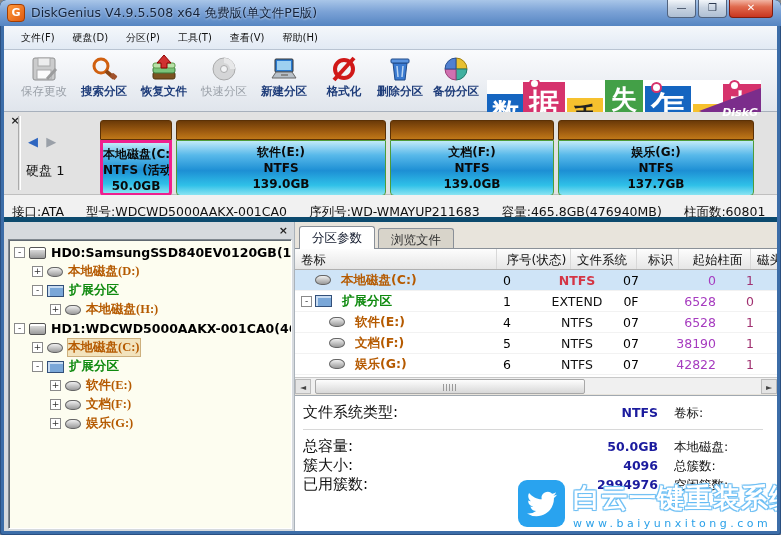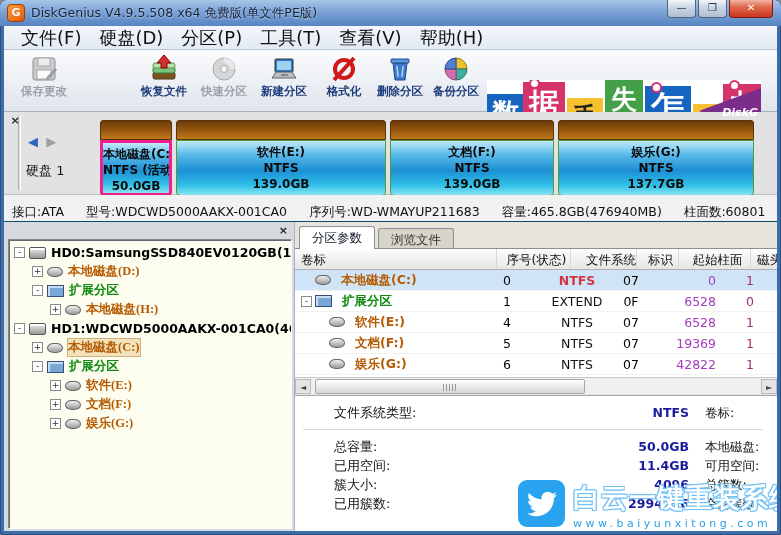--- a/index.html
+++ b/index.html
@@ -17,30 +17,30 @@
     background:linear-gradient(180deg,#f2f6fa,#c9d4e2 45%,#aebfd4); color:#2c3a50; font-size:10px; text-align:center; line-height:16px; margin-left:2px; }
   .wc-min,.wc-max { width:29px; }
   .wc-close { width:44px; background:linear-gradient(180deg,#f2b5a4,#e06a4e 40%,#c8351f); color:#fff; font-weight:bold; border-color:#7e1d10; }
 
   
   .client { position:absolute; left:4px; top:26px; width:773px; height:505px; background:#d6dade; overflow:hidden; }
 
   
   .menubar { position:absolute; left:0; top:0; width:100%; height:24px;
     background:linear-gradient(180deg,#f4f7fb,#e2eaf4); border-bottom:1px solid #b9c4d2; display:flex; align-items:center; padding-left:8px; }
-  .menu-item { font-size:18px; color:#111; padding:2px 9px; white-space:nowrap; }
+  .menu-item { font-size:10px; color:#111; padding:2px 9px; white-space:nowrap; }
 
   
   .toolbar { position:absolute; left:0; top:24px; width:100%; height:62px;
     background:linear-gradient(180deg,#fafbfd,#e0e5ec); border-bottom:1px solid #a7b0bc; }
   .tb-btn { position:absolute; top:4px; width:60px; height:54px; text-align:center; }
   .tb-btn svg { display:block; margin:0 auto; }
   .tb-label { font-size:11.5px; color:#1f3d7a; font-weight:bold; white-space:nowrap; }
   .tb-btn.disabled svg { filter:grayscale(1) opacity(.7); }
-  .tb-btn.disabled .tb-label { color:#9aa0a8; font-weight:bold; }
+  .tb-btn.disabled .tb-label { color:#9aa0a8; font-weight:normal; }
 
   
   .banner { position:absolute; left:483px; top:30px; width:274px; height:54px; background:#fff; overflow:hidden; }
   .tile { position:absolute; display:flex; align-items:center; justify-content:center; font-weight:bold; }
   .tile-blue  { background:#1565c0; color:#fff; }
   .tile-pink  { background:#d6336c; color:#fff; }
   .tile-yellow{ background:#f6c12e; color:#222; }
   .tile-green { background:#43a047; color:#fff; }
   .tile-dot::after { content:""; position:absolute; top:-4px; left:6px; width:7px; height:7px; border-radius:50%; background:#fff; border:2px solid #d6336c; }
   .tile-excl { color:#e01818; font-size:26px; font-weight:bold; background:transparent; }
@@ -58,21 +58,21 @@
   .part-brown { height:20px; border:1px solid #5b3106; border-radius:3px 3px 0 0;
     background:linear-gradient(180deg,#6b3a08,#9c5a10 55%,#c07818); }
   .part-body { height:56px; border:1px solid #4f9c38; border-radius:0 0 4px 4px; overflow:hidden;
     background:linear-gradient(180deg,#c2eaf8 0%,#58b9ea 26%,#1d8fd4 55%,#2fc0e8 82%,#8ae4f2 100%);
     text-align:center; padding-top:3px; }
   .part-body.selected { border:3px solid #ef1f8e; }
   .pt { font-size:12px; font-weight:bold; color:#0a0a0a; line-height:16px; white-space:nowrap; }
 
   
   .diskinfo { position:absolute; left:0; top:169px; width:100%; height:27px; background:#f1f1f1;
-    border-bottom:1px solid #0c4a6e; padding:6px 0 0 8px; white-space:nowrap; overflow:hidden; }
+    border-bottom:5px solid #0c4a6e; padding:6px 0 0 8px; white-space:nowrap; overflow:hidden; }
   .di-field { font-size:12.5px; color:#111; margin-right:17px; }
 
   
   .main { position:absolute; left:0; top:196px; width:100%; height:309px; background:#d6dade; }
 
   
   .leftpanel { position:absolute; left:2px; top:2px; width:288px; height:305px; }
   .lp-close { position:absolute; right:6px; top:0; font-size:11px; font-weight:bold; color:#222; }
   .tree { position:absolute; left:2px; right:2px; top:15px; bottom:0; background:#fdfdf0;
     border:1px solid #808890; border-right-color:#fff; border-bottom-color:#fff; box-shadow:inset 1px 1px 0 #606870; overflow:hidden; padding-top:3px; }
@@ -116,21 +116,21 @@
   .hs-arrow { position:absolute; top:1px; width:16px; height:15px; font-size:8px; text-align:center; line-height:15px; color:#444; background:#e4e4e4; border:1px solid #bbb; }
   .hs-left { left:0; } .hs-right { right:0; }
   .hs-thumb { position:absolute; left:20px; top:1px; width:270px; height:15px; background:linear-gradient(180deg,#fdfdfd,#d8d8d8); border:1px solid #a8a8a8; border-radius:2px; }
   .hs-grip { position:absolute; left:50%; top:4px; width:14px; height:7px; margin-left:-7px;
     background:repeating-linear-gradient(90deg,#999 0 1px,transparent 1px 3px); }
 
   .details { position:absolute; left:0; top:173px; width:100%; bottom:0; background:#fff; border-top:1px solid #a0a8b0; padding:6px 0 0 8px; overflow:hidden; }
   .drow { height:19px; white-space:nowrap; }
   .drow-first { margin-bottom:8px; }
   .d-sep { border-bottom:1px solid #d8d8d8; margin:2px 0 6px 0; width:97%; }
-  .dl { display:inline-block; width:150px; font-size:13px; color:#111;margin-left:31px; }
+  .dl { display:inline-block; width:150px; font-size:15px; color:#111; }
   .dv { display:inline-block; width:205px; text-align:right; font-size:12.5px; color:#1b1b9e; font-weight:bold; }
   .dr { display:inline-block; margin-left:16px; font-size:12.5px; color:#111; }
 
   
   .watermark { position:absolute; left:514px; top:454px; display:flex; align-items:flex-start; z-index:9; }
   .wm-icon { width:47px; height:47px; border-radius:9px; background:#29a3ef; display:flex; align-items:center; justify-content:center; flex:0 0 47px; }
   .wm-texts { margin-left:8px; }
   .wm-line1 { font-size:27px; font-weight:bold; color:#fff; letter-spacing:1px; white-space:nowrap;
     text-shadow:0 0 1px #55b4f2,0 0 2px #55b4f2, 1px 1px 0 #7ec6f5,-1px -1px 0 #7ec6f5,1px -1px 0 #7ec6f5,-1px 1px 0 #7ec6f5; }
   .wm-line2 { font-size:11px; color:#2aa0e8; letter-spacing:3.5px; margin-top:1px; white-space:nowrap; }
@@ -165,20 +165,30 @@
       <div class="tb-btn disabled" style="left:10px">
         <span>
           <svg width="30" height="30" viewBox="0 0 30 30">
               <rect x="4" y="4" width="22" height="22" rx="2" fill="#b9b9b9" stroke="#666"></rect>
               <rect x="9" y="4" width="12" height="8" fill="#e9e9e9" stroke="#888"></rect>
               <rect x="8" y="16" width="14" height="9" fill="#fff" stroke="#888"></rect>
               <line x1="18" y1="25" x2="27" y2="15" stroke="#777" stroke-width="3"></line>
             </svg>
         </span>
         <div class="tb-label">保存更改</div>
+      </div>
+      <div class="tb-btn" style="left:70px">
+        <span>
+          <svg width="30" height="30" viewBox="0 0 30 30">
+              <circle cx="12" cy="12" r="7" fill="none" stroke="#d06010" stroke-width="3"></circle>
+              <line x1="17" y1="17" x2="25" y2="24" stroke="#8b4513" stroke-width="4"></line>
+              <rect x="22" y="20" width="6" height="5" rx="1" fill="#a0522d" transform="rotate(40 25 22)"></rect>
+            </svg>
+        </span>
+        <div class="tb-label">搜索分区</div>
       </div>
       <div class="tb-btn" style="left:130px">
         <span>
           <svg width="30" height="30" viewBox="0 0 30 30">
               <rect x="4" y="18" width="22" height="7" rx="2" fill="#7a5220" stroke="#4e340f"></rect>
               <rect x="4" y="13" width="22" height="6" rx="2" fill="#7ac47a" stroke="#3a7a3a"></rect>
               <rect x="4" y="9" width="22" height="5" rx="2" fill="#b9e0a8" stroke="#5a9a4a"></rect>
               <polygon points="15,1 22,9 18,9 18,14 12,14 12,9 8,9" fill="#d03030" stroke="#8b0000"></polygon>
             </svg>
         </span>
@@ -365,21 +375,21 @@
       <div class="rightpanel">
         <div class="tabs">
           <div class="tab active">分区参数</div>
           <div class="tab inactive">浏览文件</div>
         </div>
 
         <div class="grid">
           <div class="g-header">
             <div class="g-h" style="width:202px">卷标</div>
             <div class="g-h" style="width:74px;text-align:center">序号(状态)</div>
-            <div class="g-h" style="width:66px;text-align:right">文件系统</div>
+            <div class="g-h" style="width:66px;text-align:left">文件系统</div>
             <div class="g-h" style="width:42px;text-align:center">标识</div>
             <div class="g-h" style="width:72px;text-align:center">起始柱面</div>
             <div class="g-h" style="width:38px">磁头</div>
             <div class="g-h" style="width:50px">扇区</div>
           </div>
 
           <div class="g-row sel">
             <div class="g-c c-name">
                 <span class="ind1"></span>
                 <span class="ti ti-drive"></span>
@@ -417,21 +427,21 @@
           </div>
           <div class="g-row">
             <div class="g-c c-name">
                 <span class="ind2"></span>
                 <span class="ti ti-drive"></span>
                 <span class="name-txt">文档(F:)</span>
               </div>
             <div class="g-c c-seq">5</div>
             <div class="g-c c-fs fs-plain">NTFS</div>
             <div class="g-c c-id">07</div>
-            <div class="g-c c-cyl">19369</div>
+            <div class="g-c c-cyl">38190</div>
             <div class="g-c c-head">1</div>
           </div>
           <div class="g-row">
             <div class="g-c c-name">
                 <span class="ind2"></span>
                 <span class="ti ti-drive"></span>
                 <span class="name-txt">娱乐(G:)</span>
               </div>
             <div class="g-c c-seq">6</div>
             <div class="g-c c-fs fs-plain">NTFS</div>
@@ -451,23 +461,20 @@
 
         <div class="details">
           <div class="drow drow-first">
             <span class="dl">文件系统类型:</span><span class="dv">NTFS</span><span class="dr">卷标:</span>
           </div>
           <div class="d-sep"></div>
           <div class="drow">
             <span class="dl">总容量:</span><span class="dv">50.0GB</span><span class="dr">本地磁盘:</span>
           </div>
           <div class="drow">
-            <span class="dl">已用空间:</span><span class="dv">11.4GB</span><span class="dr">可用空间:</span>
-          </div>
-          <div class="drow">
             <span class="dl">簇大小:</span><span class="dv">4096</span><span class="dr">总簇数:</span>
           </div>
           <div class="drow">
             <span class="dl">已用簇数:</span><span class="dv">2994976</span><span class="dr">空闲簇数:</span>
           </div>
 
         </div>
       </div>
 
     </div>

